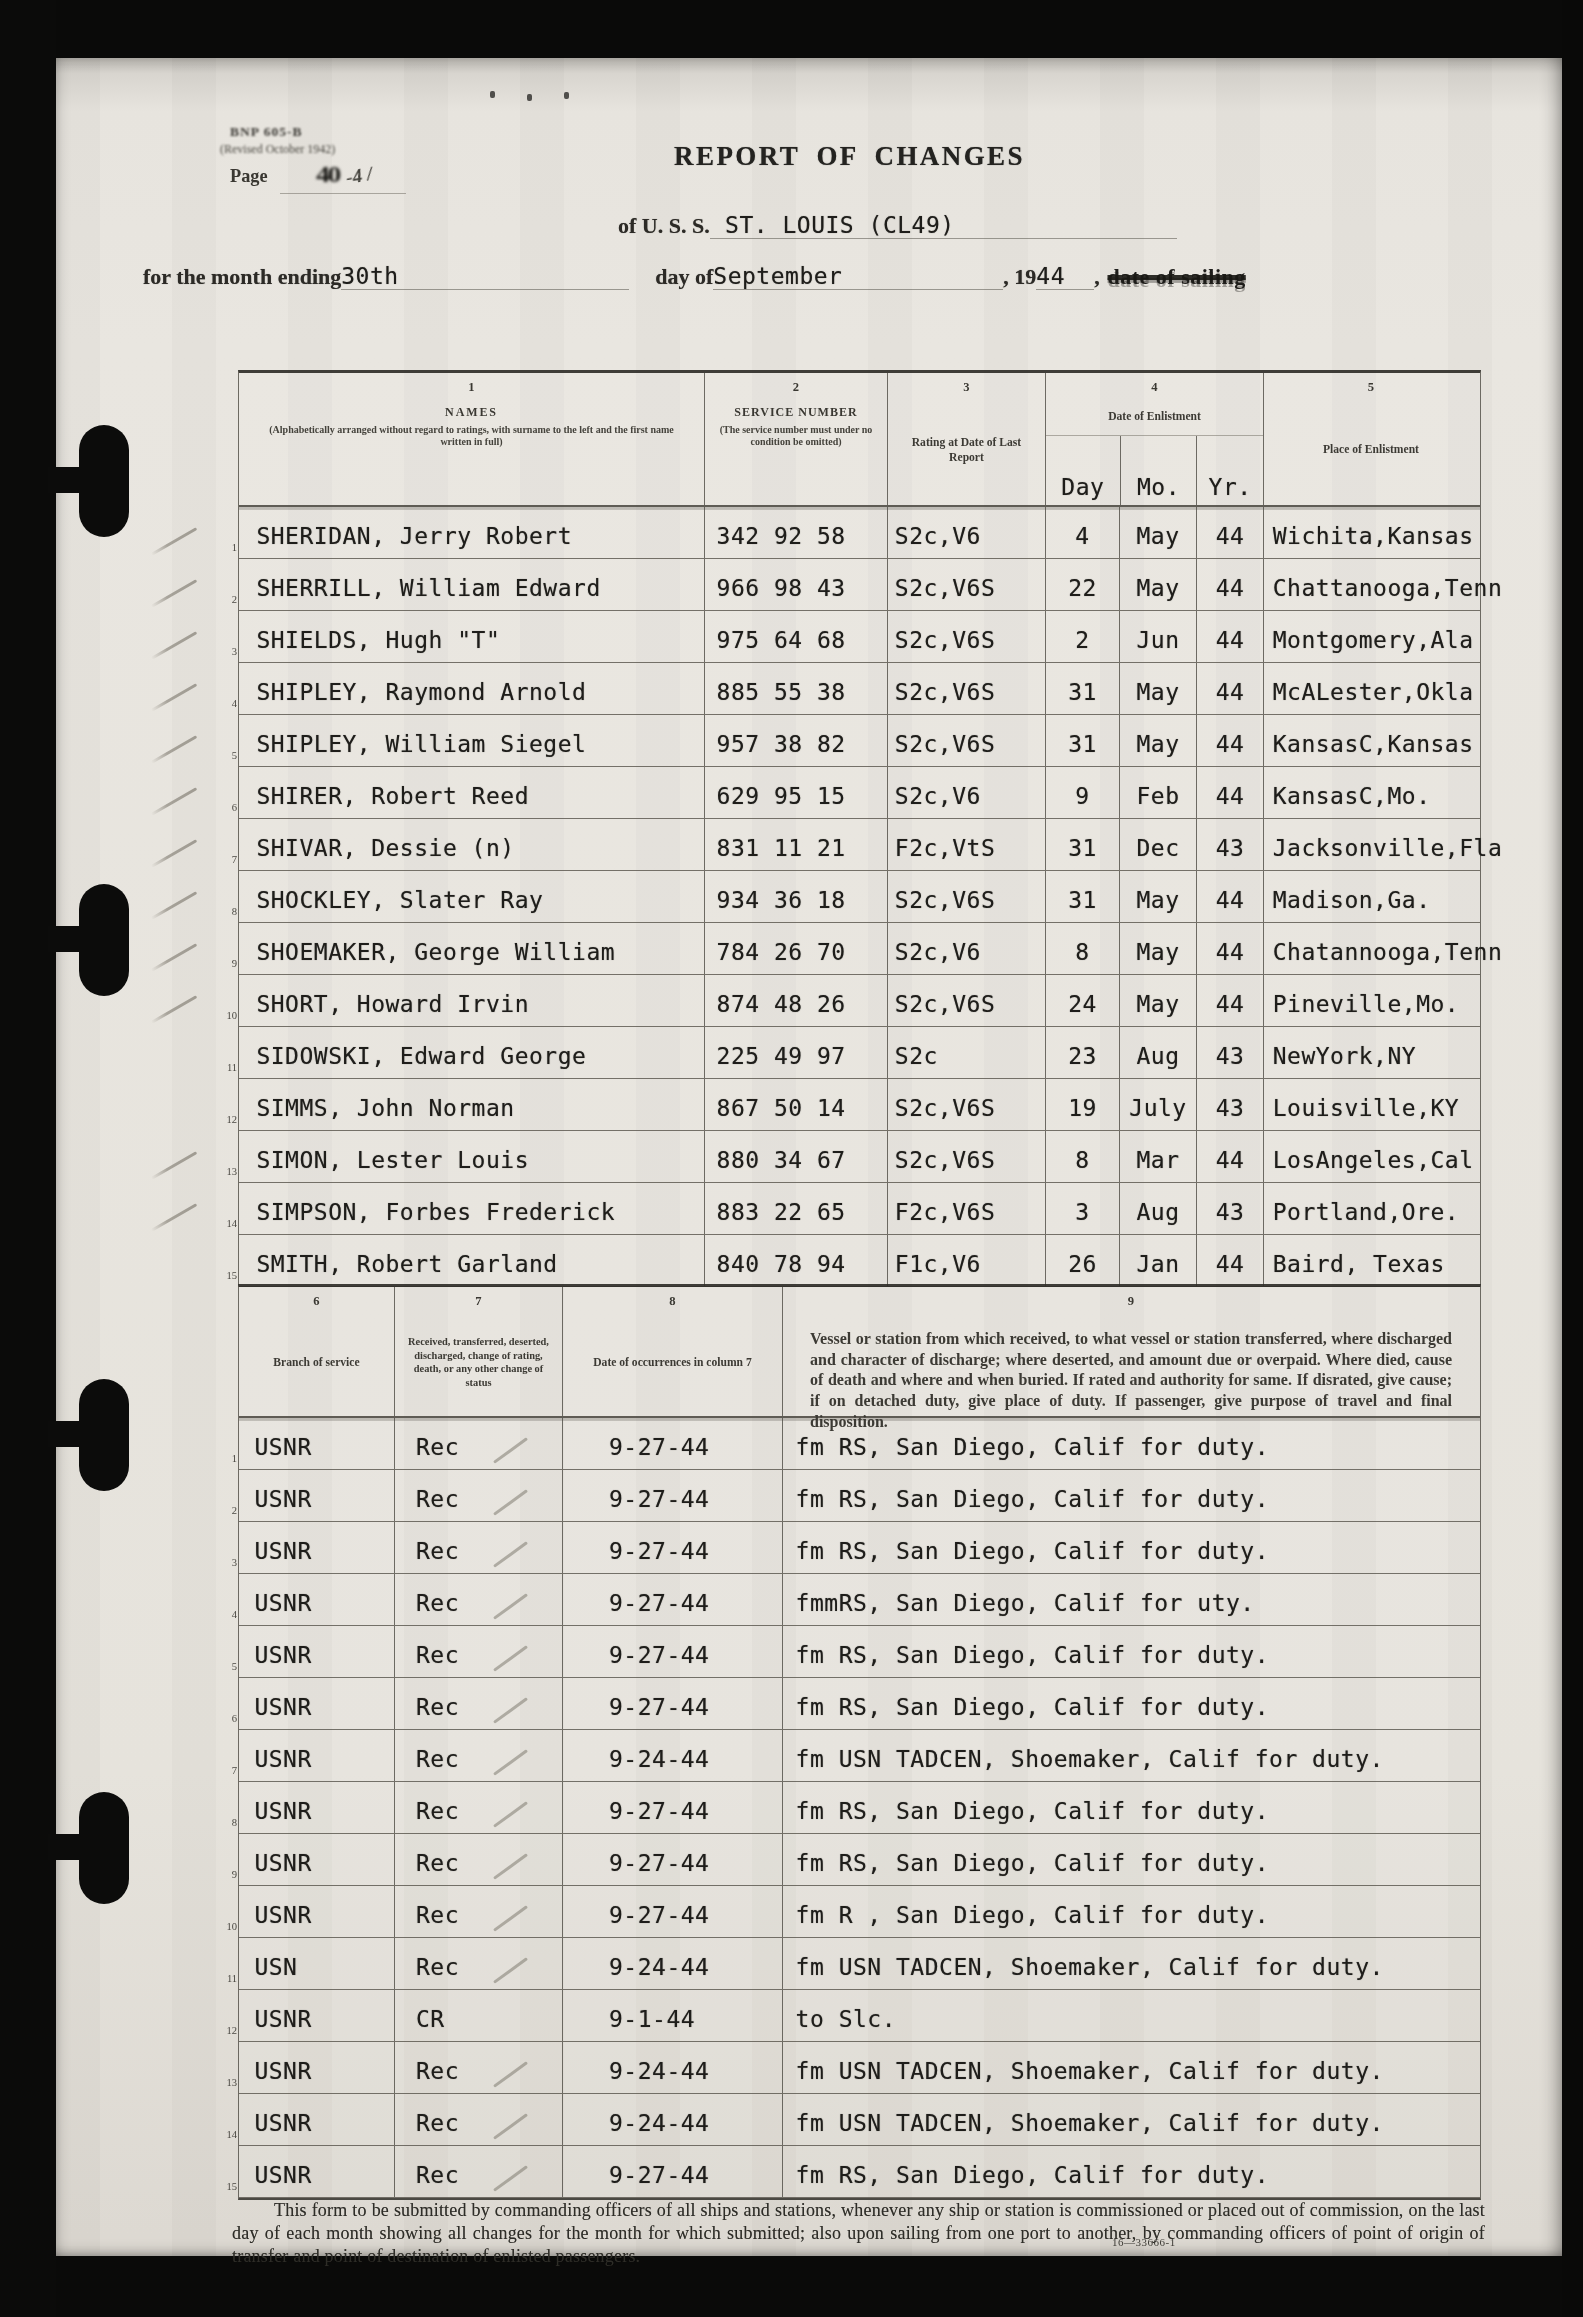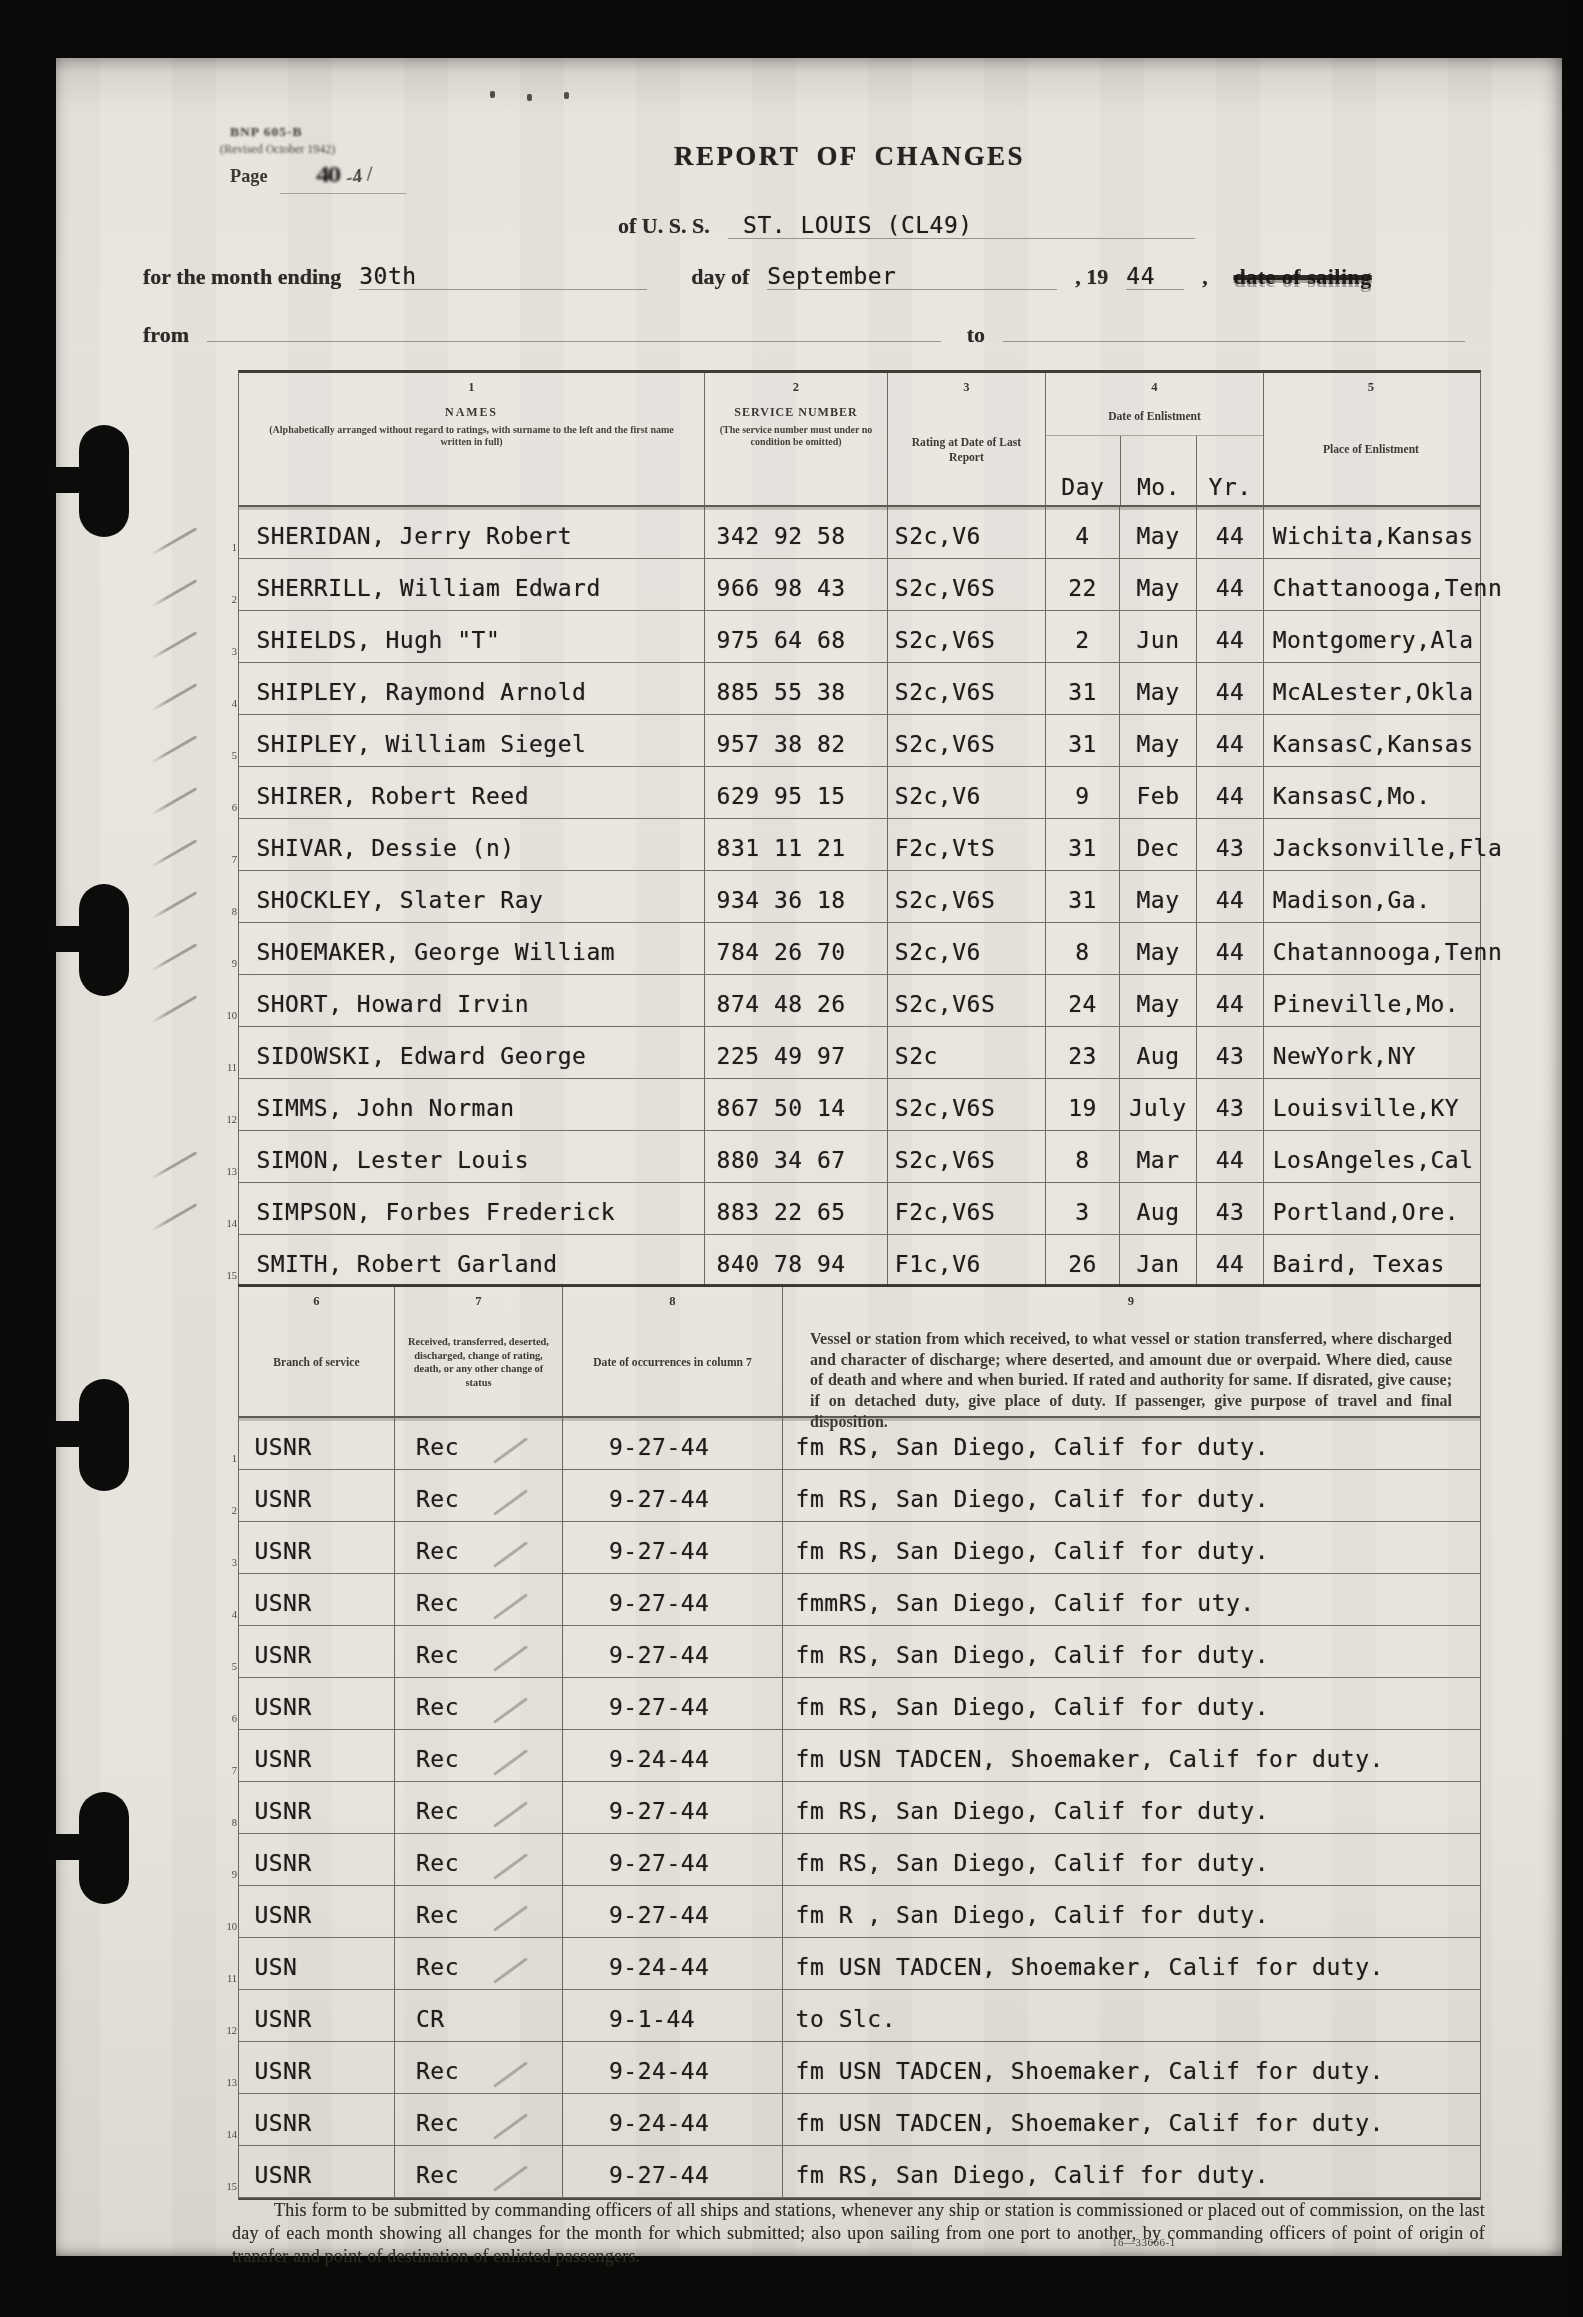--- a/index.html
+++ b/index.html
@@ -23,21 +23,21 @@
   .form-rev{position:absolute;left:220px;top:142px;font-size:12px;color:#4a4841;filter:blur(1.2px);}
   .page-line{position:absolute;left:230px;top:162px;font-size:18.3px;font-weight:bold;color:#3a3832;}
   .page-stamp{display:inline-block;margin-left:50px;font-size:23px;font-weight:bold;color:#171613;
               filter:blur(1.5px);letter-spacing:-1.9px;transform:scaleX(1.2);}
   .page-hand{display:inline-block;margin-left:9.7px;font-style:italic;font-size:19.3px;color:#45433d;
              transform:rotate(-10deg);filter:blur(0.3px);}
   .page-underline{position:absolute;left:280px;top:193px;width:126px;border-bottom:1.9px solid rgba(90,87,78,.45);}
   .title{position:absolute;left:58px;top:141px;width:1583px;text-align:center;
          font-size:27px;font-weight:bold;letter-spacing:2.4px;word-spacing:7.7px;color:#242320;
          text-shadow:0 0 1px rgba(20,20,18,.6);}
-  .line-flex{position:absolute;display:flex;align-items:baseline;white-space:nowrap;gap:18px;}
+  .line-flex{position:absolute;display:flex;align-items:baseline;white-space:nowrap;}
   .plabel{font-weight:bold;font-size:22px;color:#2c2a26;text-shadow:0 0 0.8px rgba(25,25,20,.5);}
   .slot{border-bottom:1.9px solid rgba(88,85,76,.55);text-align:left;}
   .typed{font-family:"DejaVu Sans Mono",monospace;font-size:23px;color:#1e1d1a;
          letter-spacing:0.5px;text-shadow:0 0 1px rgba(28,28,24,.5);}
   .uss-line{left:618px;top:212px;}
   .uss-slot{width:452px;text-align:left;padding-left:15.4px;}
   .month-line{left:143px;top:263px;}
   .slot-day{width:288px;}
   .slot-month{width:290px;}
   .slot-year{width:58px;}
@@ -149,26 +149,20 @@
     <span class="plabel">for the month ending</span>
     <span class="slot slot-day"><span class="typed">30th</span></span>
     <span class="plabel" style="margin-left:26px">day of</span>
     <span class="slot slot-month"><span class="typed">September</span></span>
     <span class="plabel">, 19</span>
     <span class="slot slot-year"><span class="typed">44</span></span>
     <span class="plabel">,</span>
     <span class="struck">date of sailing</span>
   </div>
 
-  <div class="line-flex fromto-line">
-    <span class="plabel">from</span>
-    <span class="slot ft-slot1"></span>
-    <span class="plabel" style="margin-left:7.7px">to</span>
-    <span class="slot ft-slot2"></span>
-  </div>
 
   <div class="tbl t1">
     <div class="thead">
       <div class="hc hc-name vline">
         <div class="colnum">1</div>
         <div class="htitle">NAMES</div>
         <div class="hsub">(Alphabetically arranged without regard to ratings, with surname to the left and the first name written in full)</div>
       </div>
       <div class="hc hc-svc vline">
         <div class="colnum">2</div>

